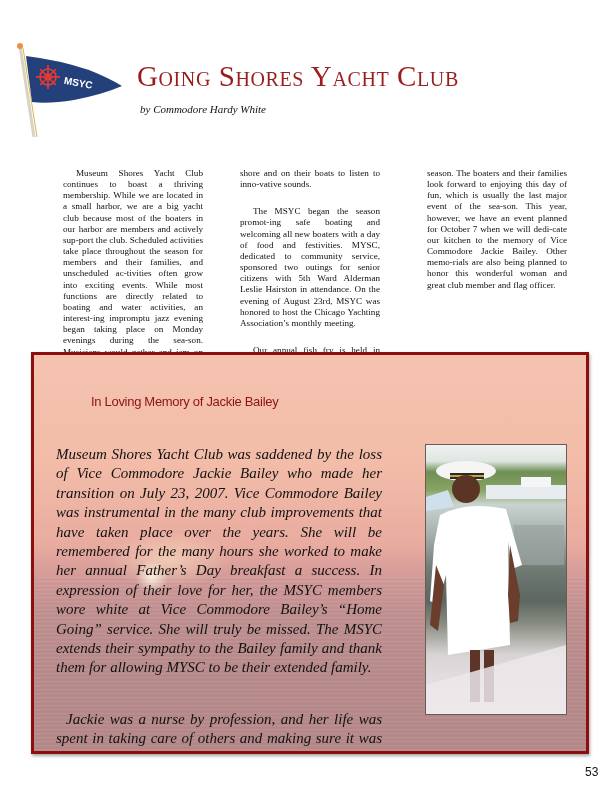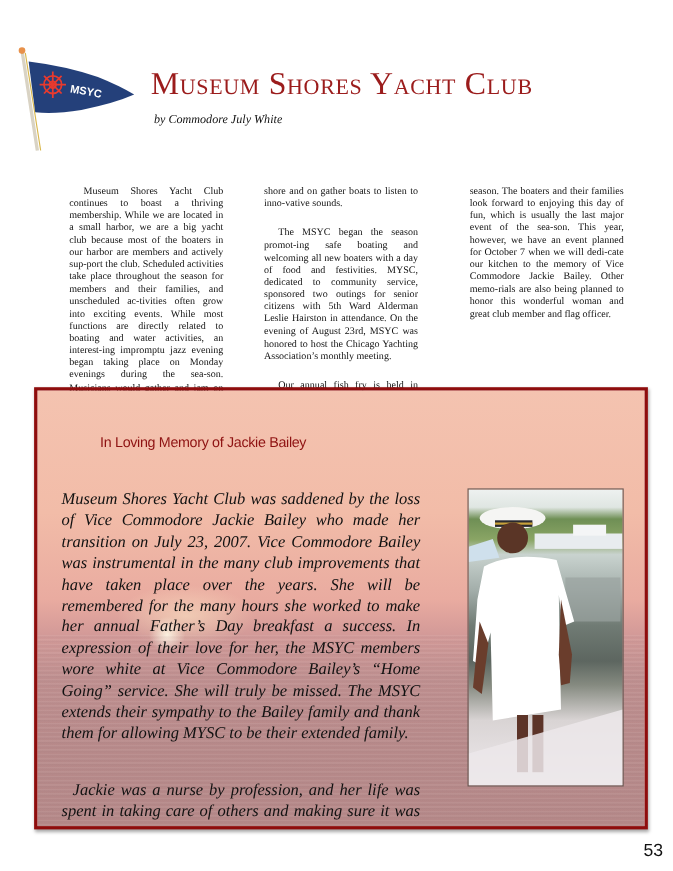--- a/index.html
+++ b/index.html
@@ -61,21 +61,21 @@
 
   .photo {
     position: absolute; left: 391px; top: 89px; width: 140px; height: 269px;
     border: 1px solid #6b5a55; z-index: 2; overflow: hidden;
     background: linear-gradient(180deg, #eef1f0 0%, #dfe6e2 6%, #6f8f55 10%, #8aa565 17%, #c9d3cf 22%, #a3aeaa 34%, #707b74 46%, #5d6660 58%, #858a80 66%, #d9d4d4 78%, #efeaed 100%);
   }
   .photo svg { display: block; }
 
   .page-number {
     position: absolute; left: 585px; top: 765px;
-    font-family: "Liberation Sans", sans-serif; font-size: 16px; color: #111;
+    font-family: "Liberation Sans", sans-serif; font-size: 12px; color: #111;
   }
 </style>
 </head>
 <body>
 
 <div class="flag">
   <svg width="120" height="95" viewBox="0 0 120 95">
     <line x1="6" y1="4" x2="20" y2="95" stroke="#d9d3c4" stroke-width="3"></line>
     <line x1="9" y1="6" x2="23" y2="95" stroke="#d8b64a" stroke-width="1"></line>
     <circle cx="6" cy="4" r="3" fill="#e8914a"></circle>
@@ -85,29 +85,29 @@
       <circle cx="34" cy="35" r="3"></circle>
       <line x1="34" y1="23" x2="34" y2="47"></line>
       <line x1="22" y1="35" x2="46" y2="35"></line>
       <line x1="26" y1="27" x2="42" y2="43"></line>
       <line x1="42" y1="27" x2="26" y2="43"></line>
     </g>
     <text x="50" y="44" fill="#ffffff" font-family="Liberation Sans, sans-serif" font-weight="bold" font-size="10" transform="rotate(10 62 40)">MSYC</text>
   </svg>
 </div>
 
-<div class="title">Museum Shores Yacht Club</div>
-<div class="byline">by Commodore July White</div>
+<div class="title">Going Shores Yacht Club</div>
+<div class="byline">by Commodore Hardy White</div>
 
 <div class="cols">
   <div class="col col1">
     <p>Museum Shores Yacht Club continues to boast a thriving membership. While we are located in a small harbor, we are a big yacht club because most of the boaters in our harbor are members and actively sup-port the club. Scheduled activities take place throughout the season for members and their families, and unscheduled ac-tivities often grow into exciting events. While most functions are directly related to boating and water activities, an interest-ing impromptu jazz evening began taking place on Monday evenings during the sea-son. Musicians would gather and jam on the patio while members would gather on</p>
   </div>
   <div class="col col2">
-    <p class="cont">shore and on gather boats to listen to inno-vative sounds.</p>
+    <p class="cont">shore and on their boats to listen to inno-vative sounds.</p>
     <p>The MSYC began the season promot-ing safe boating and welcoming all new boaters with a day of food and festivities. MYSC, dedicated to community service, sponsored two outings for senior citizens with 5th Ward Alderman Leslie Hairston in attendance. On the evening of August 23rd, MSYC was honored to host the Chicago Yachting Association’s monthly meeting.</p>
     <p>Our annual fish fry is held in Septem-ber. This is the time of the year when we celebrate the end of a safe and beautiful</p>
   </div>
   <div class="col col3">
     <p class="cont">season. The boaters and their families look forward to enjoying this day of fun, which is usually the last major event of the sea-son. This year, however, we have an event planned for October 7 when we will dedi-cate our kitchen to the memory of Vice Commodore Jackie Bailey. Other memo-rials are also being planned to honor this wonderful woman and great club member and flag officer.</p>
   </div>
 </div>
 
 <div class="memorial">
   <div class="mem-title">In Loving Memory of Jackie Bailey</div>

